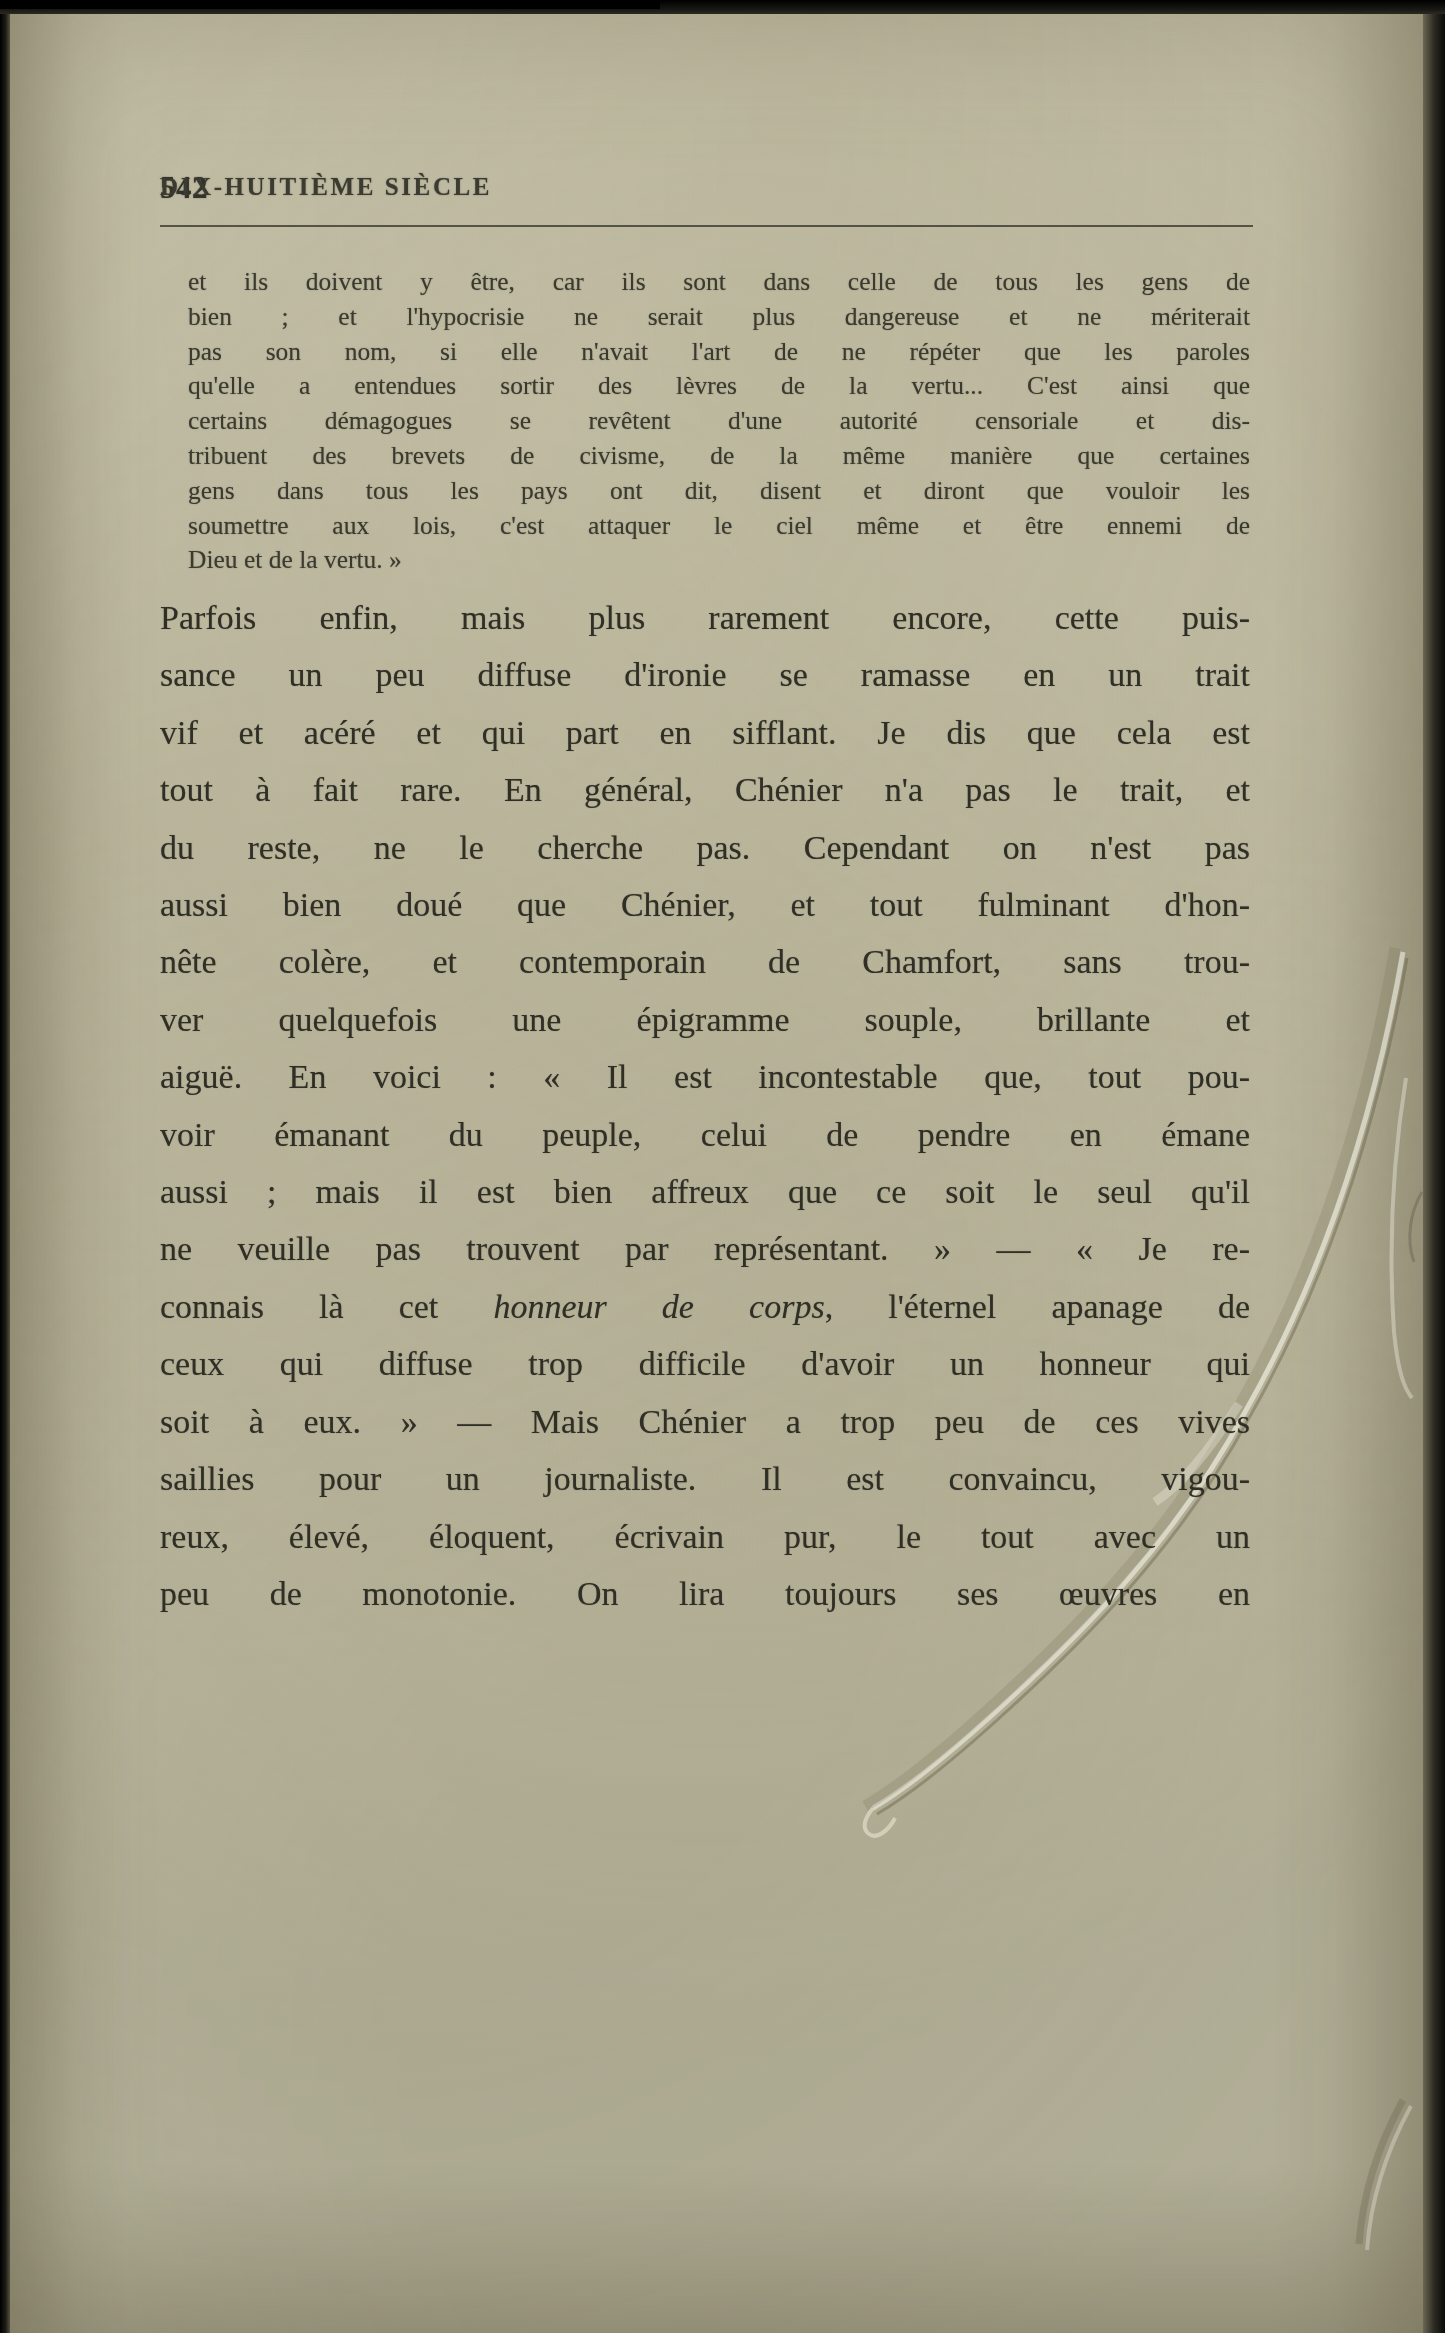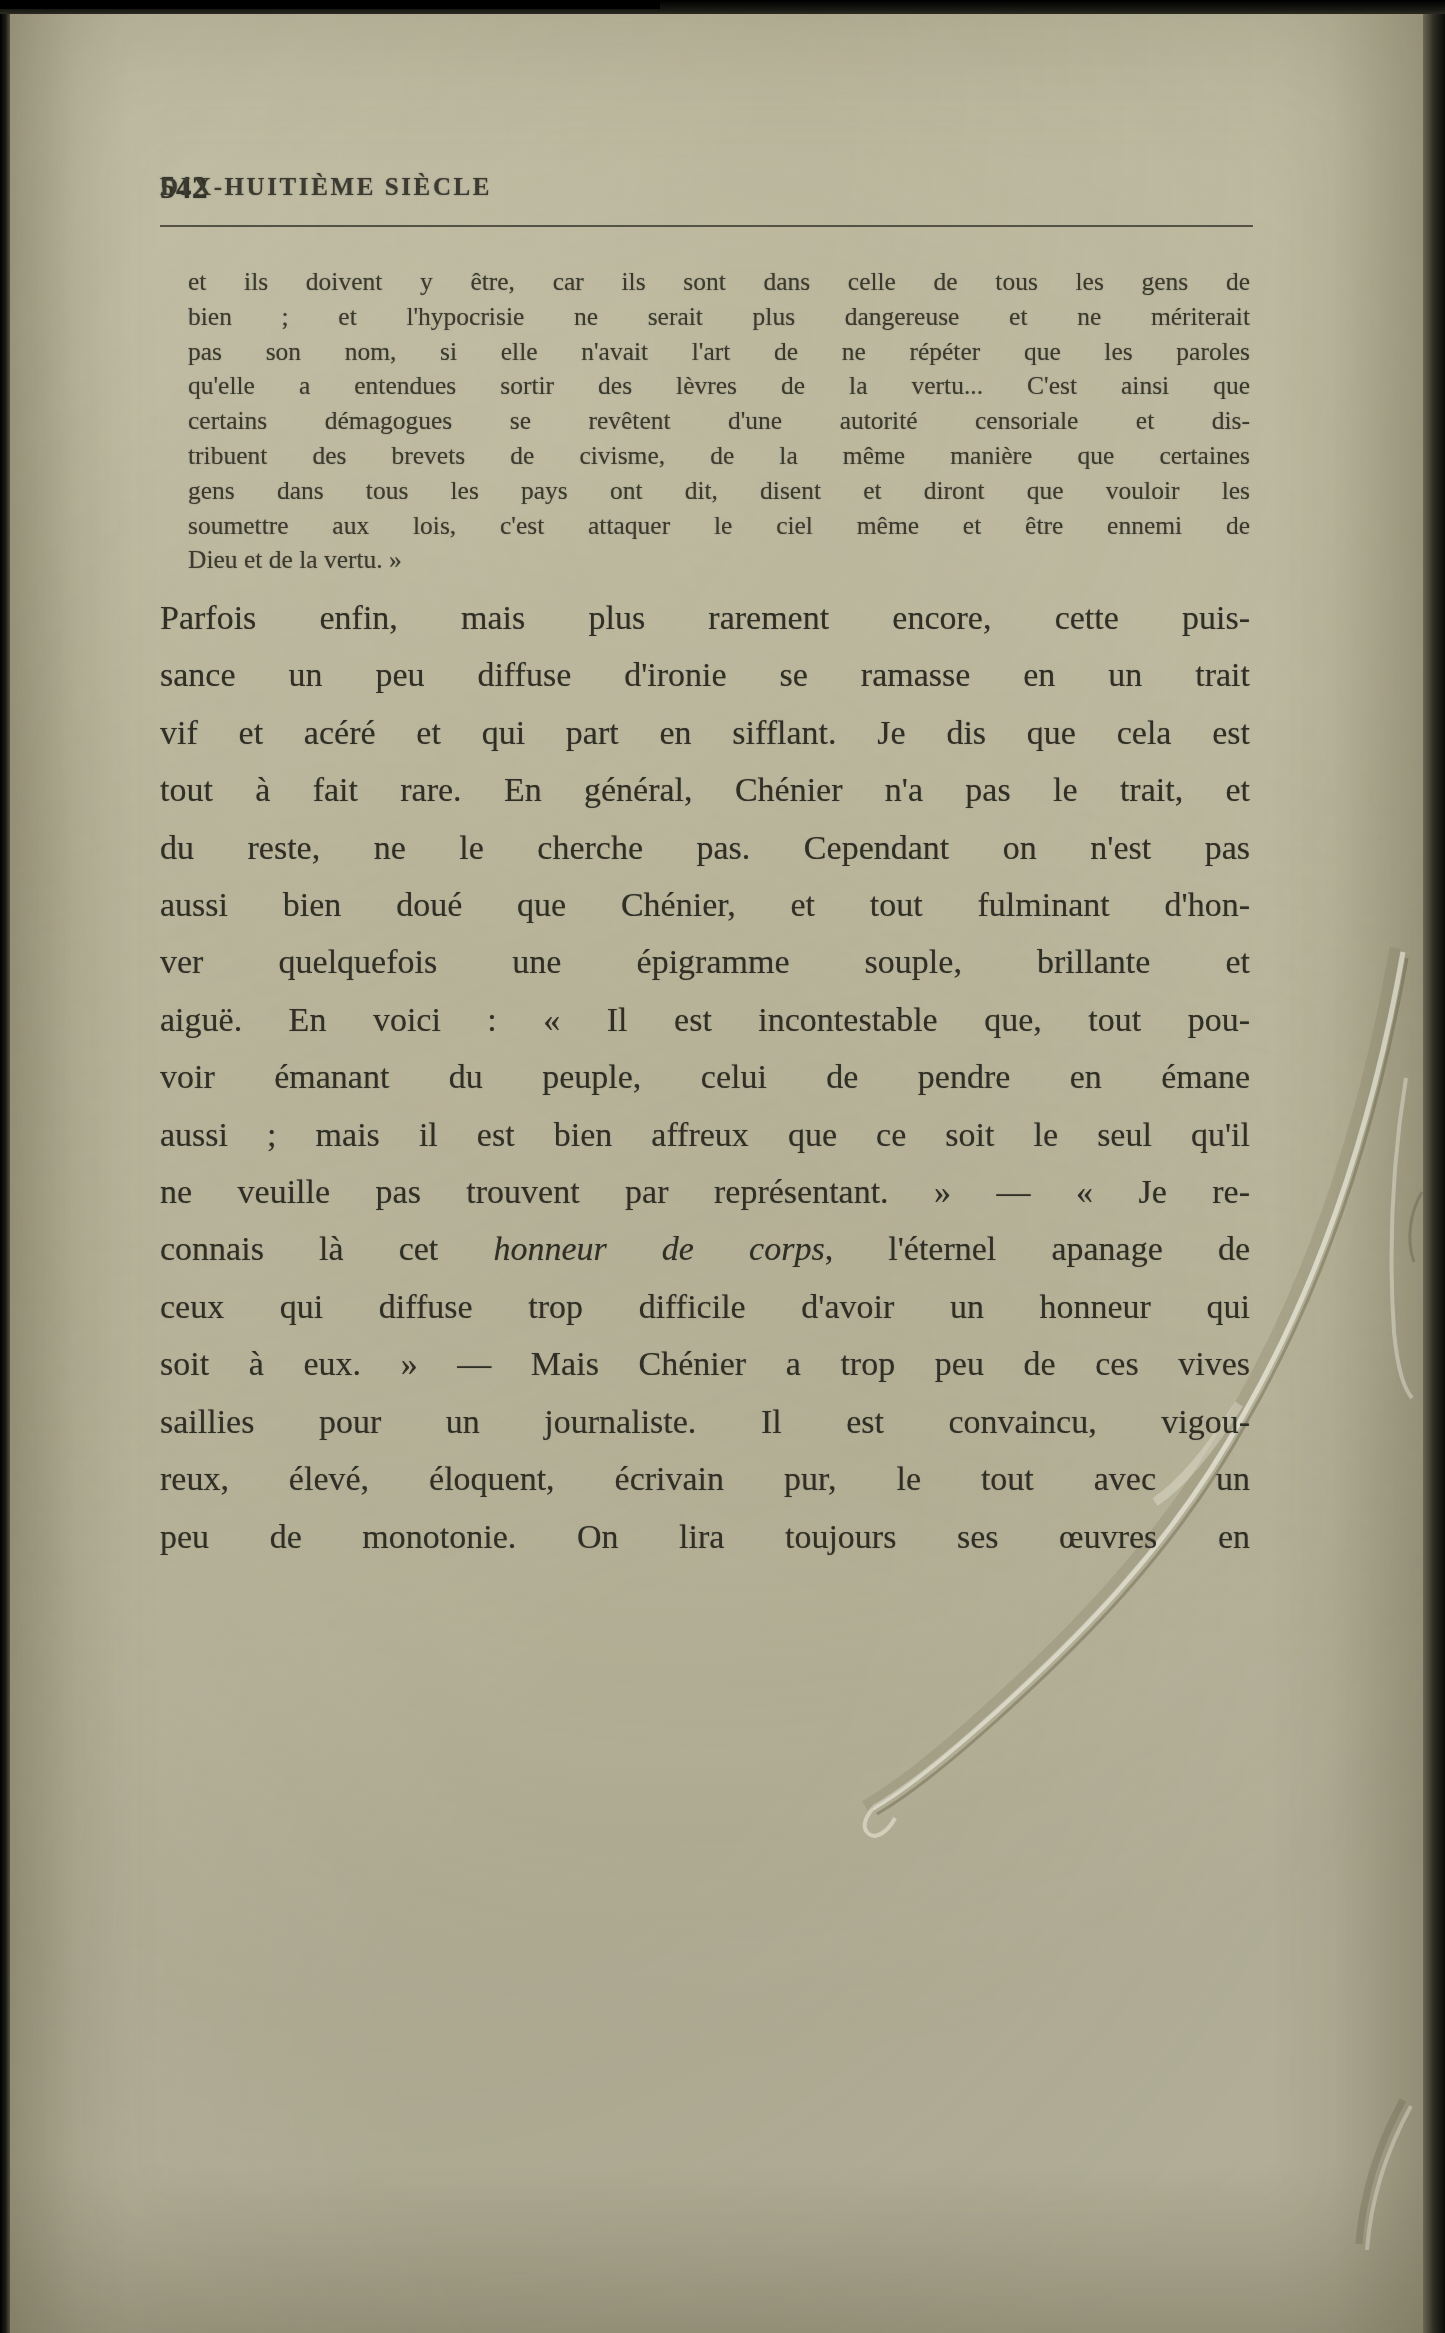--- a/index.html
+++ b/index.html
@@ -244,20 +244,21 @@
         <span class="ln last">Dieu et de la vertu. »</span>
       </div>
 
       <div class="body-par">
         <span class="ln first">Parfois enfin, mais plus rarement encore, cette puis-</span>
         <span class="ln">sance un peu diffuse d'ironie se  ramasse  en un  trait</span>
         <span class="ln">vif et acéré et qui part en sifflant. Je dis  que  cela  est</span>
         <span class="ln">tout à fait rare. En général, Chénier n'a pas le trait, et</span>
         <span class="ln">du reste, ne  le  cherche  pas.  Cependant on n'est pas</span>
         <span class="ln">aussi bien doué que Chénier, et tout fulminant d'hon-</span>
+        <span class="ln">nête colère, et contemporain de Chamfort, sans  trou-</span>
         <span class="ln">ver  quelquefois  une  épigramme  souple,  brillante  et</span>
         <span class="ln">aiguë. En voici : «  Il est incontestable que,  tout  pou-</span>
         <span class="ln">voir émanant  du peuple,  celui de  pendre  en  émane</span>
         <span class="ln">aussi ; mais il est bien affreux que ce soit le seul qu'il</span>
         <span class="ln">ne veuille pas trouvent  par représentant. »  —  « Je re-</span>
         <span class="ln" id="line-italic">connais là cet <span class="ital">honneur de corps</span>, l'éternel apanage  de</span>
         <span class="ln">ceux qui diffuse trop difficile d'avoir un honneur qui</span>
         <span class="ln">soit à eux. »  —  Mais Chénier a trop  peu  de ces vives</span>
         <span class="ln">saillies  pour  un  journaliste. Il  est  convaincu, vigou-</span>
         <span class="ln">reux,  élevé,  éloquent,  écrivain pur,  le  tout  avec un</span>

